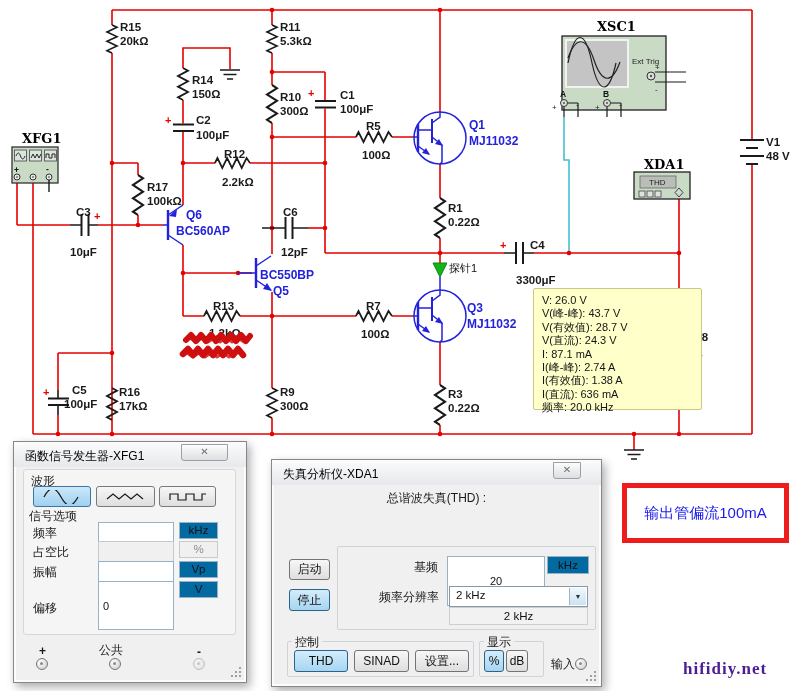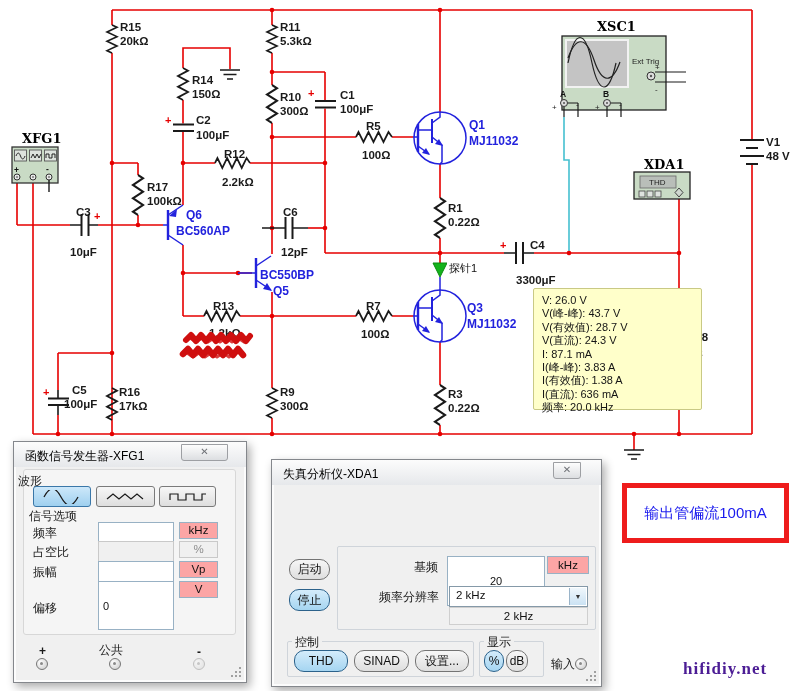--- a/index.html
+++ b/index.html
@@ -21,24 +21,24 @@
             background:linear-gradient(#fcfcfc,#e6e8eb);}
   .title{position:absolute;left:11px;top:6px;font-size:12px;color:#000;white-space:nowrap;}
   .closebtn{position:absolute;border:1px solid #9d9fa3;border-radius:0 0 3px 3px;
             background:linear-gradient(#fdfdfd,#dcdee1);color:#6e7176;text-align:center;
             font-size:10px;line-height:14px;cursor:default;}
   .panel{position:absolute;background:#f5f5f5;border:1px solid #d7d7d7;border-radius:3px;}
   .gl{position:absolute;font-size:12px;color:#1a1a1a;white-space:nowrap;}
   .inp{position:absolute;background:#fff;border:1px solid #98b1c4;font-size:11px;
        padding:16px 4px;color:#111;font-family:"Liberation Sans",sans-serif;}
   .inp.dis{background:#f0f0f0;color:#8d8d8d;border-color:#c9c9c9;}
-  .unit{position:absolute;background:#fca5a5;border:1px solid #98b1c4;font-size:11.5px;
+  .unit{position:absolute;background:#0369a1;border:1px solid #98b1c4;font-size:11.5px;
         text-align:center;color:#111;}
   .unit.dis{background:#f0f0f0;color:#8d8d8d;border-color:#c9c9c9;}
-  .btn{position:absolute;border:1px solid #747474;border-radius:10px;color:#111;
+  .btn{position:absolute;border:1px solid #747474;border-radius:3px;color:#111;
        background:linear-gradient(#f7f7f7,#dedede);text-align:center;font-size:12px;}
   .btn.sel{background:linear-gradient(#d4ecfb,#a5d5f1);border-color:#2c628b;}
   .btn.dis{color:#9b9b9b;border-color:#b5b5b5;}
   .wavebtn{position:absolute;border:1px solid #7a7a7a;border-radius:3px;height:19px;
        background:linear-gradient(#f7f7f7,#dedede);display:flex;align-items:center;justify-content:center;}
   .wavebtn.sel{background:linear-gradient(#cde8fa,#9fd0ef);border-color:#3a77a8;}
   .term{position:absolute;width:10px;height:10px;border-radius:50%;border:1px solid #777;
         background:radial-gradient(circle at 35% 35%,#fff,#c9c9c9);}
   .term::after{content:"";position:absolute;left:3px;top:3px;width:3px;height:3px;
         border-radius:50%;background:#8a8a8a;}
@@ -406,33 +406,33 @@
   </g>
 </svg>
 
 <div id="probe-name">探针1</div>
 <div id="probe-tip">
   <div>V: 26.0 V</div>
   <div>V(峰-峰): 43.7 V</div>
   <div>V(有效值): 28.7 V</div>
   <div>V(直流): 24.3 V</div>
   <div>I: 87.1 mA</div>
-  <div>I(峰-峰): 3.83 A</div>
+  <div>I(峰-峰): 2.74 A</div>
   <div>I(有效值): 1.38 A</div>
   <div>I(直流): 636 mA</div>
   <div>频率: 20.0 kHz</div>
 </div>
 
 <div class="win" id="fg-win" style="left:13px;top:441px;width:232px;height:240px;">
   <div class="titlebar"></div>
   <div class="title">函数信号发生器-XFG1</div>
   <div class="closebtn" style="right:18px;top:2px;width:45px;height:15px;">✕</div>
   <div class="panel" style="left:9px;top:27px;width:211px;height:164px;"></div>
 
-  <div class="gl" style="left:4px;top:31px;text-align:right;">波形</div>
+  <div class="gl" style="left:17px;top:31px;text-align:right;">波形</div>
   <div class="wavebtn sel" style="left:19px;top:44px;width:56px;">
     <svg width="44" height="14">
           <path d="M4,7 C10,-4 15,-4 21,7 C27,18 32,18 38,7" stroke="#1a1a1a" fill="none" stroke-width="1.3"></path>
         </svg>
   </div>
   <div class="wavebtn" style="left:82px;top:44px;width:57px;">
     <svg width="44" height="14">
           <path d="M3,9 l6,-5 6,5 6,-5 6,5 6,-5 6,5" stroke="#1a1a1a" fill="none" stroke-width="1.2"></path>
         </svg>
   </div>
@@ -468,20 +468,21 @@
   <div class="term" style="left:95px;top:216px;"></div>
   <div class="term off" style="left:179px;top:216px;"></div>
   <div class="grip"></div>
 </div>
 
 <div class="win" id="xda-win" style="left:271px;top:459px;width:329px;height:226px;">
   <div class="titlebar"></div>
   <div class="title">失真分析仪-XDA1</div>
   <div class="closebtn" style="right:20px;top:2px;width:26px;height:15px;">✕</div>
 
+  <div class="gl" style="left:0;top:30px;width:100%;text-align:center;">总谐波失真(THD) :</div>
 
   <div class="groupbox" style="left:65px;top:86px;width:257px;height:82px;"></div>
   <div class="btn" style="left:17px;top:99px;width:39px;height:19px;line-height:19px;">启动</div>
   <div class="btn sel" style="left:17px;top:129px;width:39px;height:20px;line-height:20px;">停止</div>
 
   <div class="gl" style="left:142px;top:99px;">基频</div>
   <input class="inp" style="left: 175px; top: 96px; width: 88px; height: 16px; text-align: center;" value="20">
   <div class="unit" style="left:275px;top:96px;width:40px;height:16px;line-height:16px;">kHz</div>
 
   <div class="gl" style="left:107px;top:129px;">频率分辨率</div>

